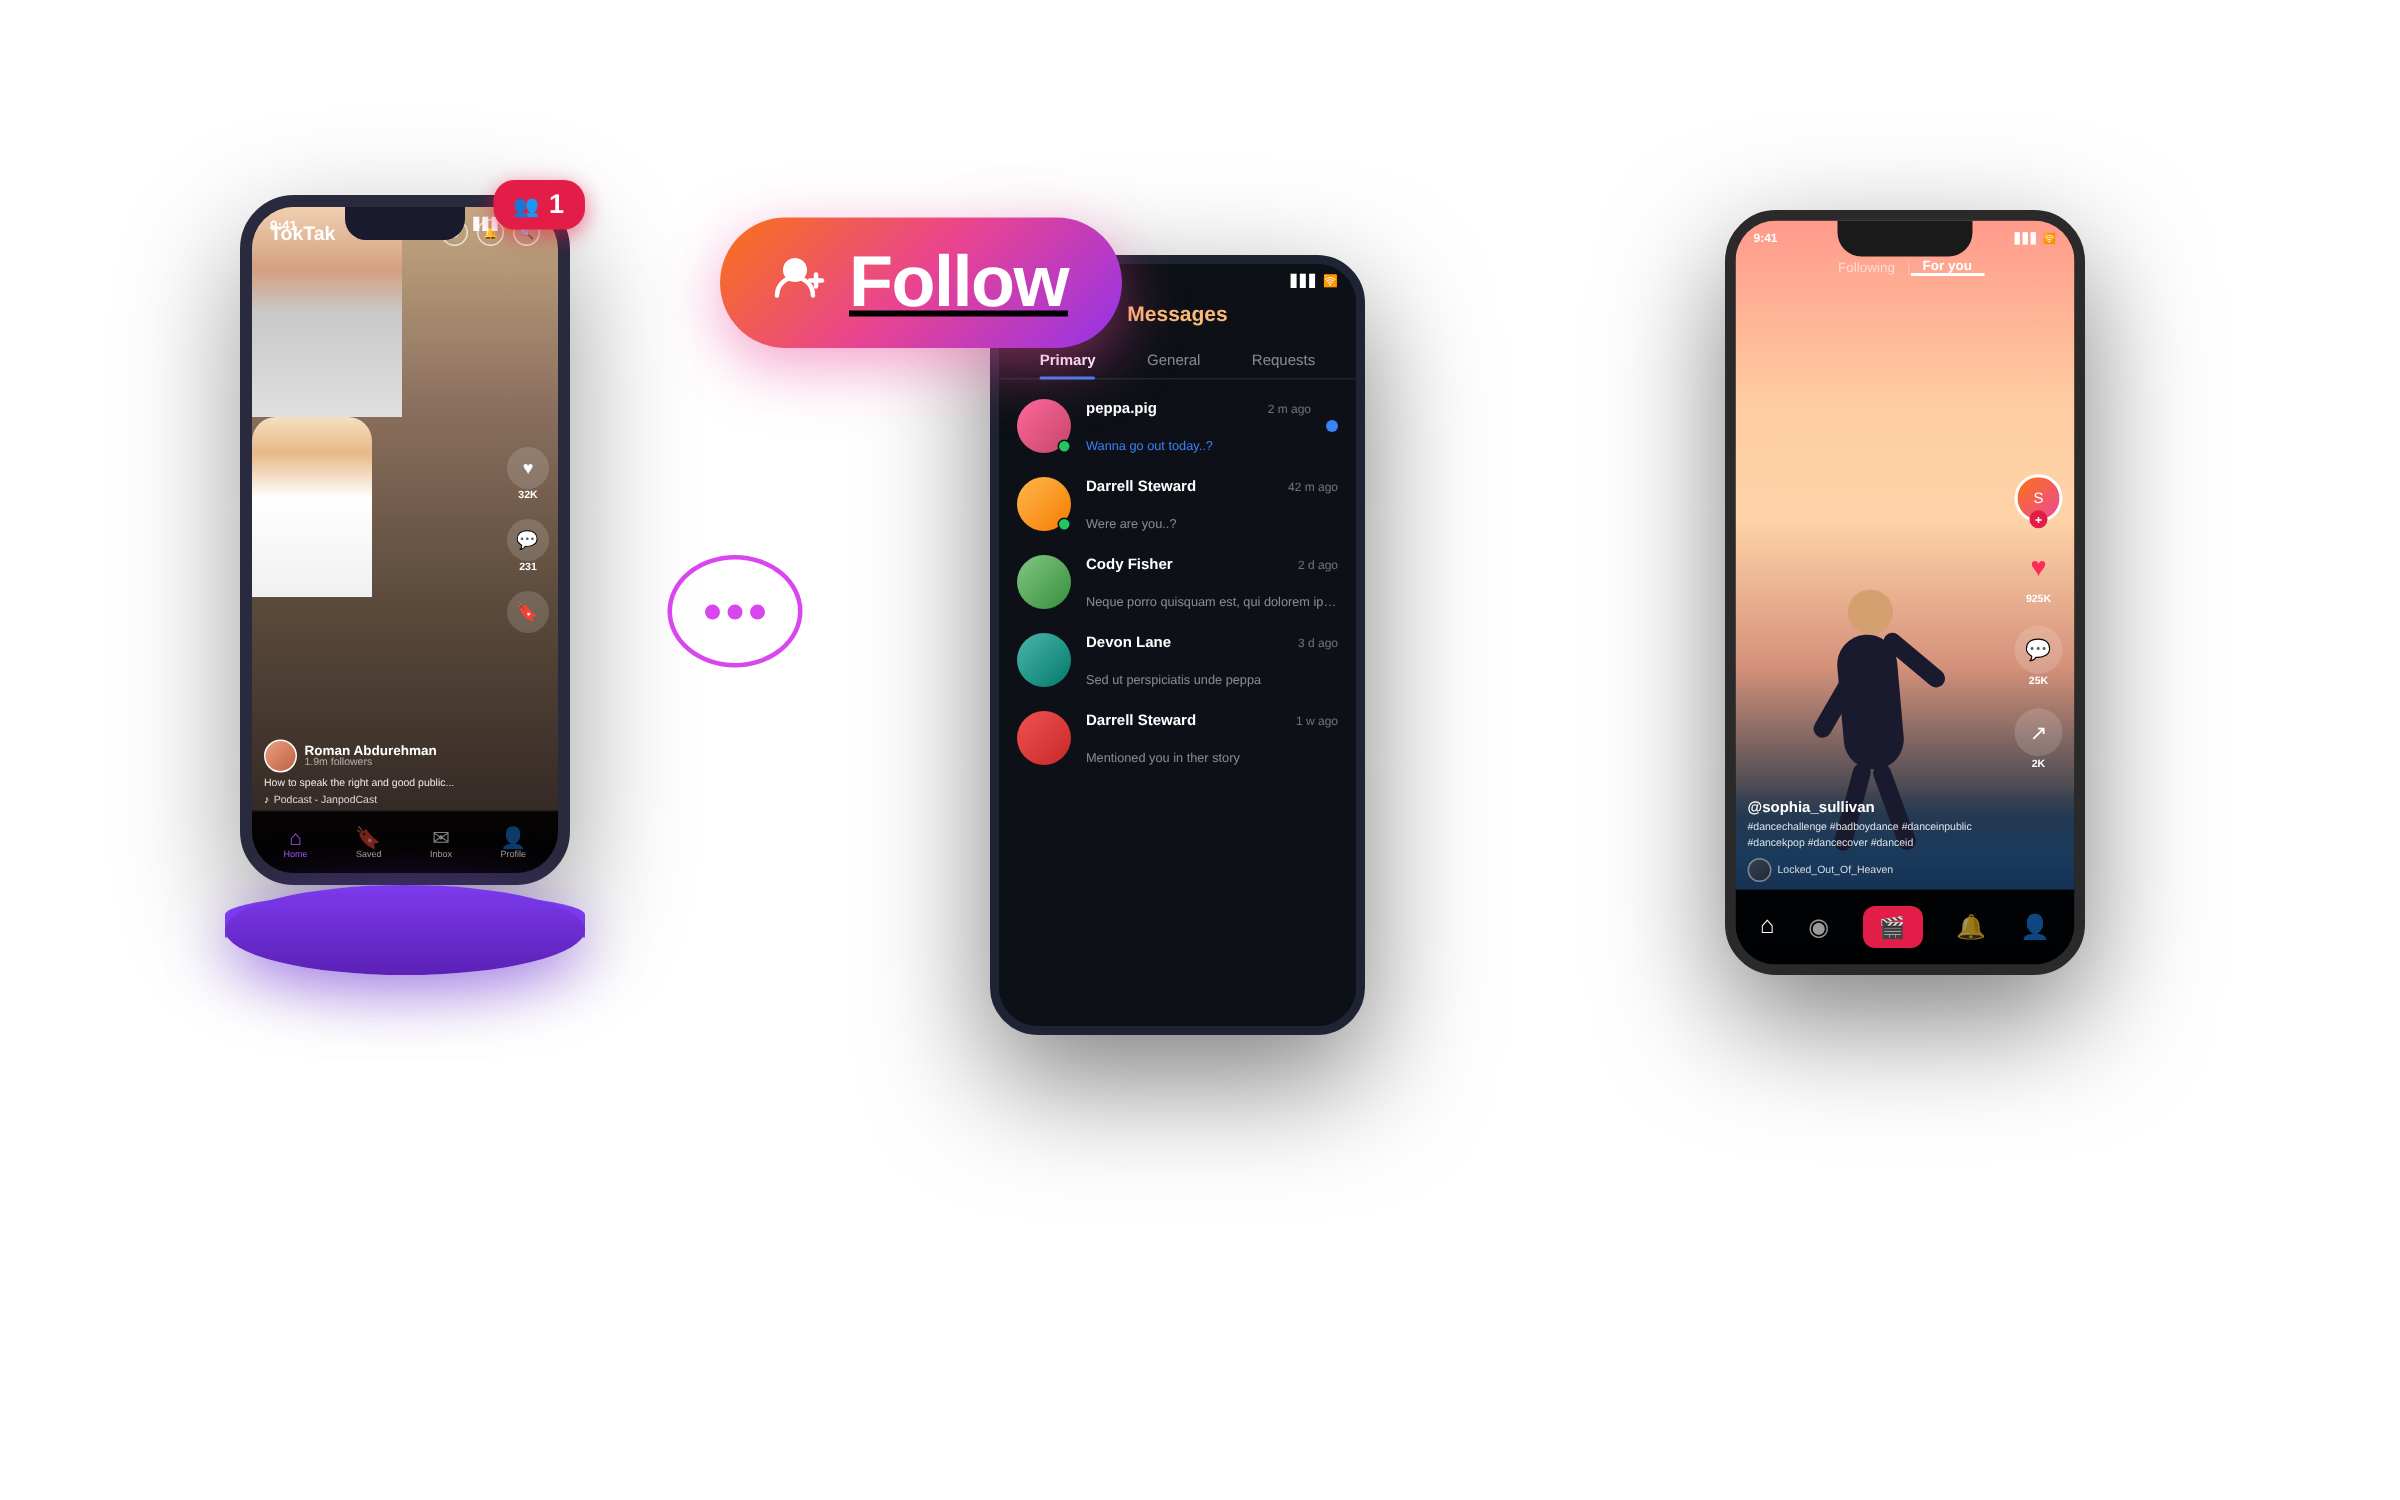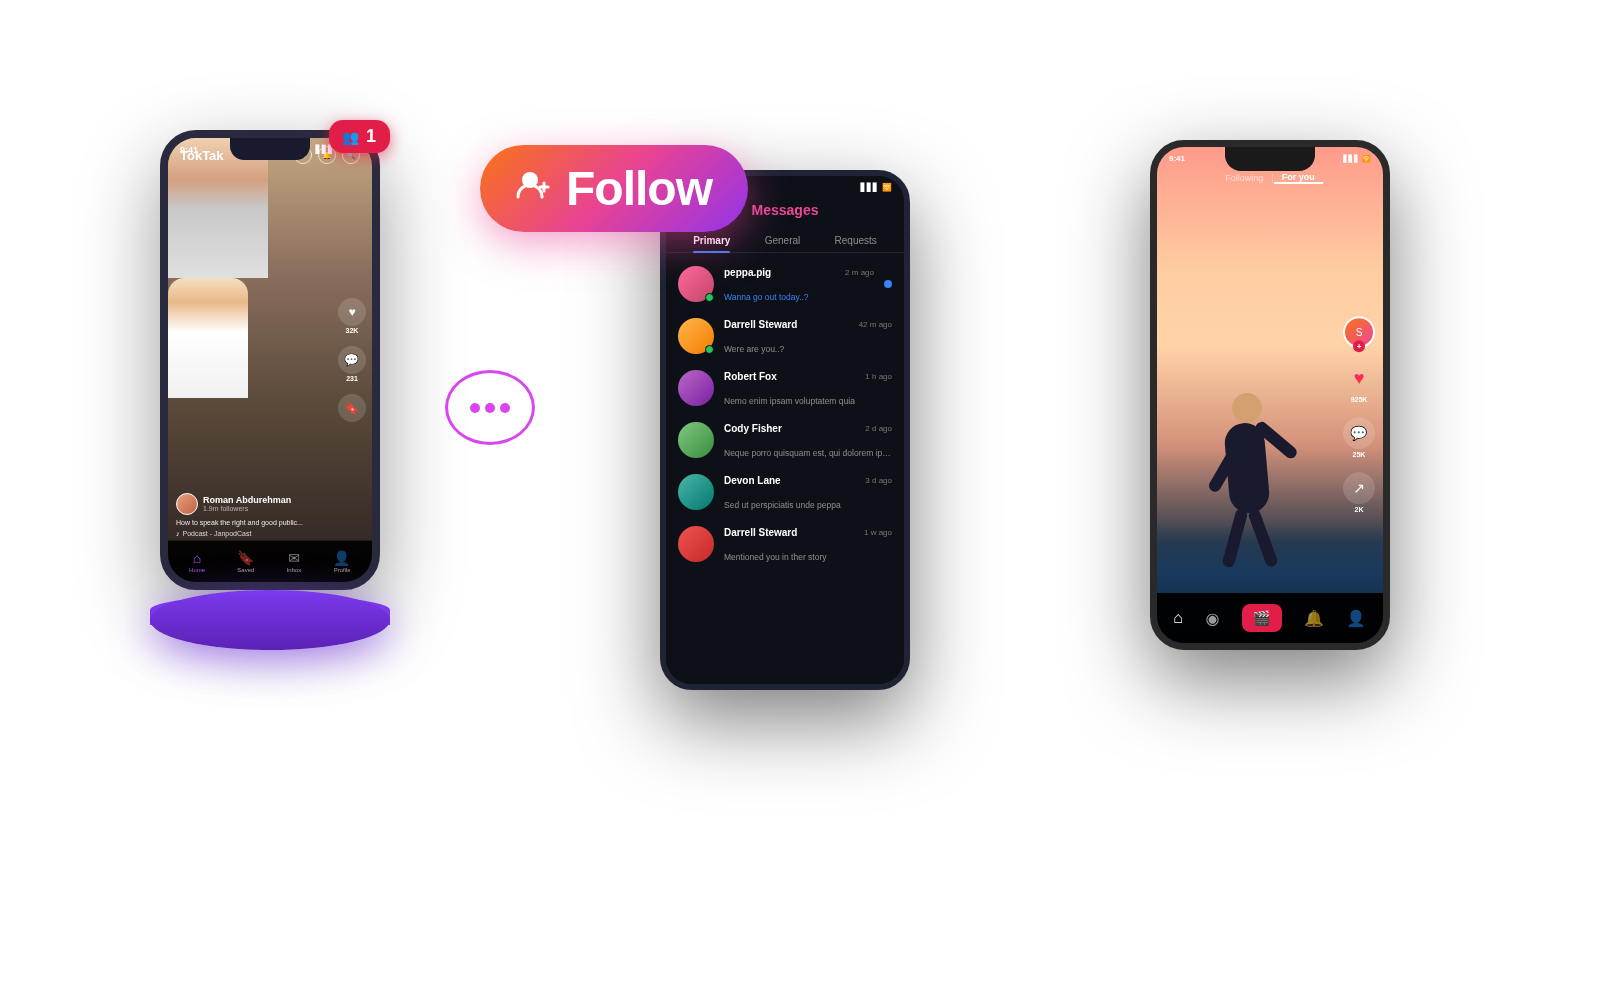--- a/index.html
+++ b/index.html
@@ -365,21 +365,21 @@
       height: 100%;
       background: #0d1117;
     }
 
     .messages-header {
       padding: 25px 14px 10px;
       text-align: center;
     }
 
     .messages-title {
-      color: #ec4899;
+      color: #fdba74;
       font-size: 14px;
       font-weight: 700;
     }
 
     .messages-tabs {
       display: flex;
       justify-content: space-around;
       padding: 0 10px;
       border-bottom: 1px solid #1e2433;
     }
@@ -821,20 +821,21 @@
     .follow-pill {
       background: linear-gradient(135deg, #f97316 0%, #e84393 50%, #9333ea 100%);
       border-radius: 60px;
       padding: 16px 36px;
       display: flex;
       align-items: center;
       gap: 14px;
       box-shadow: 0 12px 40px rgba(236, 72, 153, 0.5);
       cursor: pointer;
       white-space: nowrap;
+      text-decoration: underline;
     }
 
     .follow-pill-icon {
       font-size: 32px;
       color: white;
     }
 
     .follow-pill-text {
       font-size: 48px;
       font-weight: 900;
@@ -1047,30 +1048,20 @@
               </div>
               <div class="msg-content">
                 <div class="msg-top-row">
                   <span class="msg-name">Darrell Steward</span>
                   <span class="msg-time">42 m ago</span>
                 </div>
                 <div class="msg-preview msg-preview-gray">Were are you..?</div>
               </div>
             </div>
 
-            <div class="message-item">
-              <div class="msg-avatar av-purple"></div>
-              <div class="msg-content">
-                <div class="msg-top-row">
-                  <span class="msg-name">Robert Fox</span>
-                  <span class="msg-time">1 h ago</span>
-                </div>
-                <div class="msg-preview msg-preview-gray">Nemo enim ipsam voluptatem quia</div>
-              </div>
-            </div>
 
             <div class="message-item">
               <div class="msg-avatar av-green"></div>
               <div class="msg-content">
                 <div class="msg-top-row">
                   <span class="msg-name">Cody Fisher</span>
                   <span class="msg-time">2 d ago</span>
                 </div>
                 <div class="msg-preview msg-preview-gray">Neque porro quisquam est, qui dolorem ipsum</div>
               </div>
@@ -1157,20 +1148,29 @@
               <span class="tiktok-action-count">25K</span>
             </div>
             <div class="tiktok-action">
               <div class="tiktok-action-icon">
                 <span style="color:white;font-size:14px;">↗</span>
               </div>
               <span class="tiktok-action-count">2K</span>
             </div>
           </div>
 
+          <div class="tiktok-bottom-info">
+            <div class="tiktok-username">@sophia_sullivan</div>
+            <div class="tiktok-tags">#dancechallenge #badboydance #danceinpublic
+#dancekpop #dancecover #danceid</div>
+            <div class="tiktok-music-row">
+              <div class="music-disc"></div>
+              <span class="tiktok-music-name">Locked_Out_Of_Heaven</span>
+            </div>
+          </div>
 
           <div class="tiktok-nav">
             <span class="tiktok-nav-icon tiktok-nav-home">⌂</span>
             <span class="tiktok-nav-icon">◉</span>
             <div class="record-btn">
               <span>🎬</span>
             </div>
             <span class="tiktok-nav-icon">🔔</span>
             <span class="tiktok-nav-icon">👤</span>
           </div>

